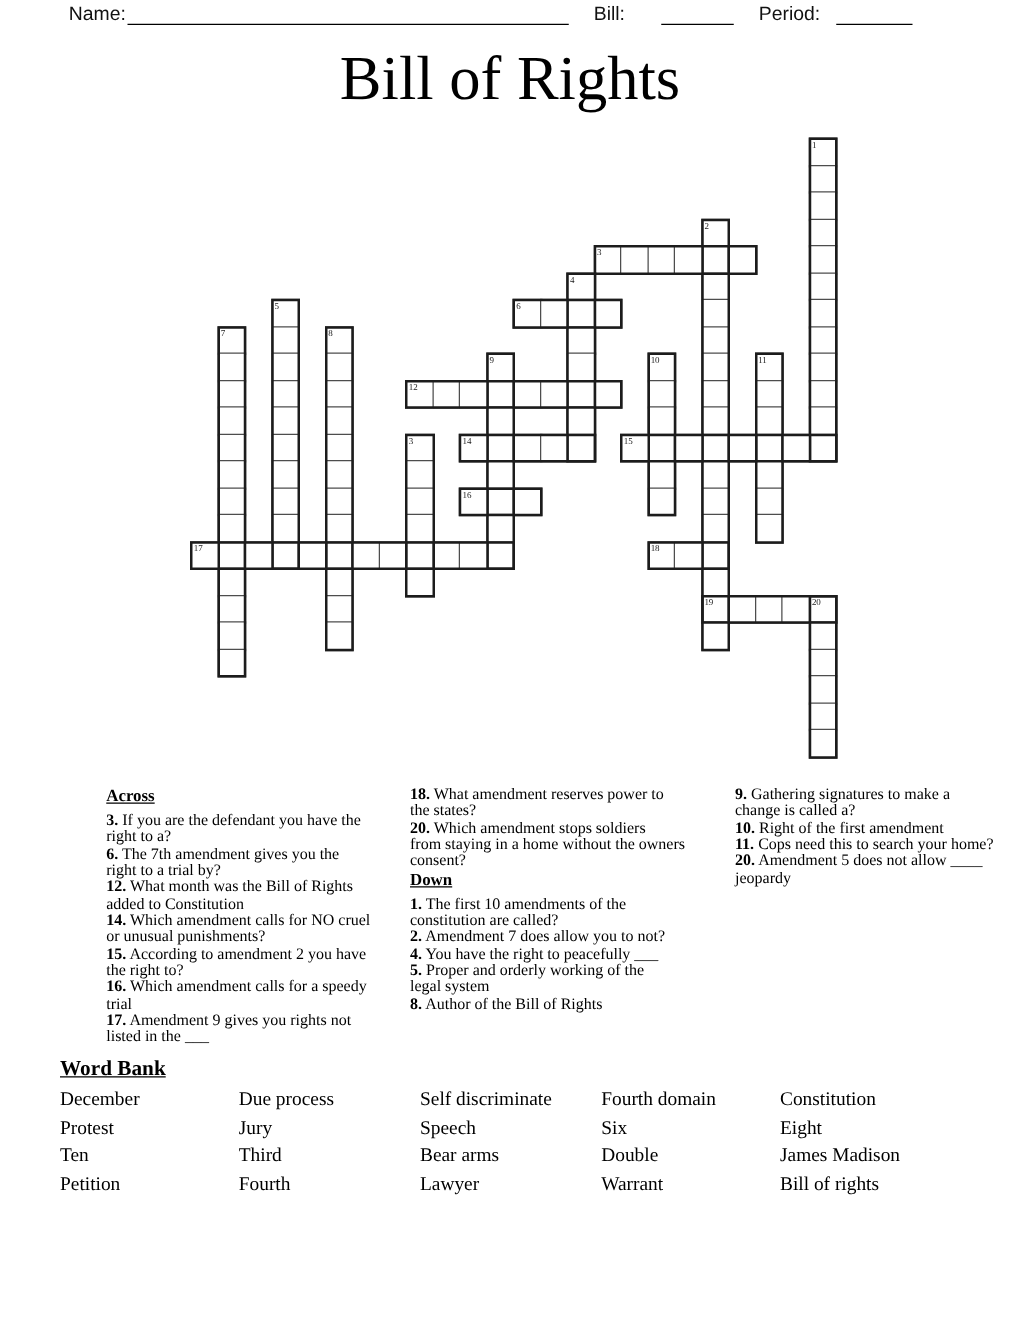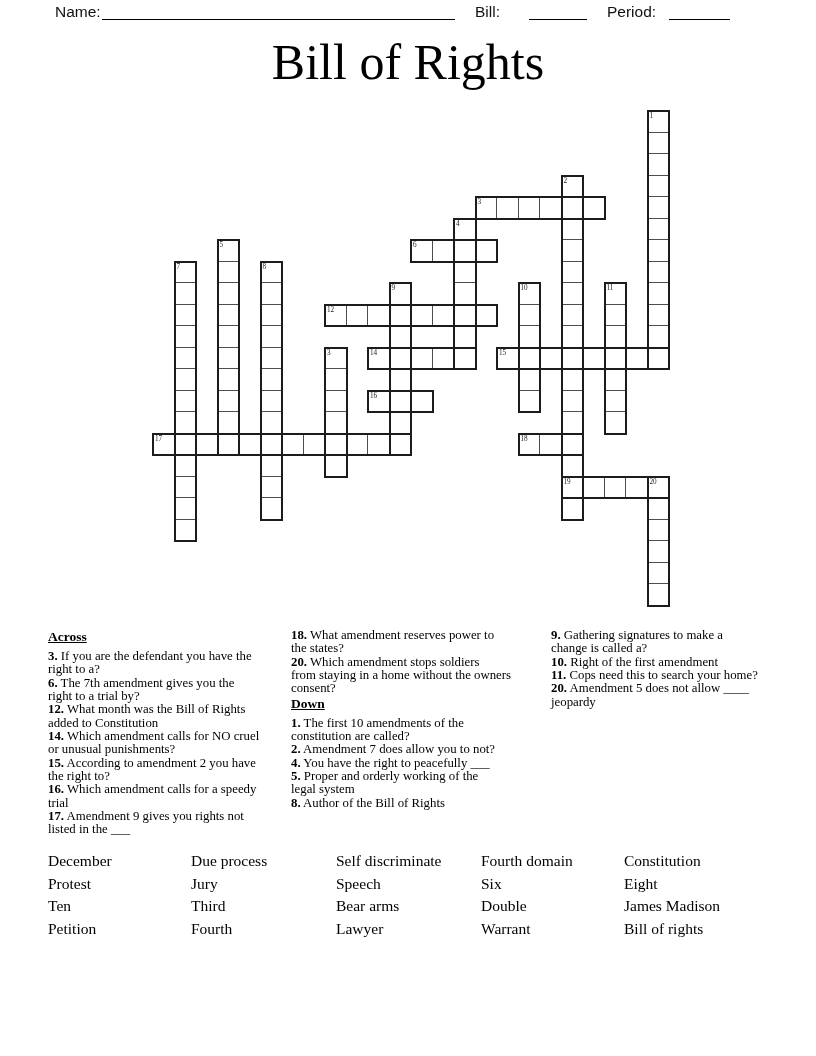--- a/index.html
+++ b/index.html
@@ -21,21 +21,21 @@
   
   .grid{position:absolute;left:152px;top:110px;width:519px;height:498px;}
   .cell{position:absolute;width:23.5px;height:23.5px;box-sizing:border-box;
         border:1.6px solid #4d4d4d;background:#fff;z-index:1;}
   .word-outline{position:absolute;box-sizing:border-box;border:2.1px solid #1c1c1c;
         background:transparent;z-index:2;pointer-events:none;}
   .cellnum{position:absolute;font-family:"Liberation Serif",serif;font-size:7.2px;
         line-height:8px;color:#222;z-index:3;}
 
   
-  .clue-col{position:absolute;top:629px;width:242px;font-size:12.8px;line-height:13.35px;}
+  .clue-col{position:absolute;top:629px;width:242px;font-size:12.8px;line-height:13.35px;margin-left:37px;}
   .col1{left:48px;} .col2{left:291px;} .col3{left:551px;font-family:Liberation Serif, serif;}
   .clue-heading{font-weight:bold;text-decoration:underline;font-size:13.5px;
         line-height:14px;margin:1px 0 6px 0;}
   .clue{white-space:pre-line;}
   .clue-num{font-weight:bold;}
 
   
   .wordbank{position:absolute;left:48px;top:845px;width:730px;}
   .wb-title{font-size:17px;font-weight:bold;text-decoration:underline;line-height:19px;}
   .wb-grid{margin-top:5px;display:grid;grid-template-columns:143px 145px 145px 143px auto;
@@ -273,20 +273,21 @@
         <div class="clue"><span class="clue-num">9.</span> <span>Gathering signatures to make a
 change is called a?</span></div>
         <div class="clue"><span class="clue-num">10.</span> <span>Right of the first amendment</span></div>
         <div class="clue"><span class="clue-num">11.</span> <span>Cops need this to search your home?</span></div>
         <div class="clue"><span class="clue-num">20.</span> <span>Amendment 5 does not allow ____
 jeopardy</span></div>
       </div>
   </div>
 
   <div class="wordbank">
+    <div class="wb-title">Word Bank</div>
     <div class="wb-grid">
         <span>December</span>
         <span>Due process</span>
         <span>Self discriminate</span>
         <span>Fourth domain</span>
         <span>Constitution</span>
         <span>Protest</span>
         <span>Jury</span>
         <span>Speech</span>
         <span>Six</span>

